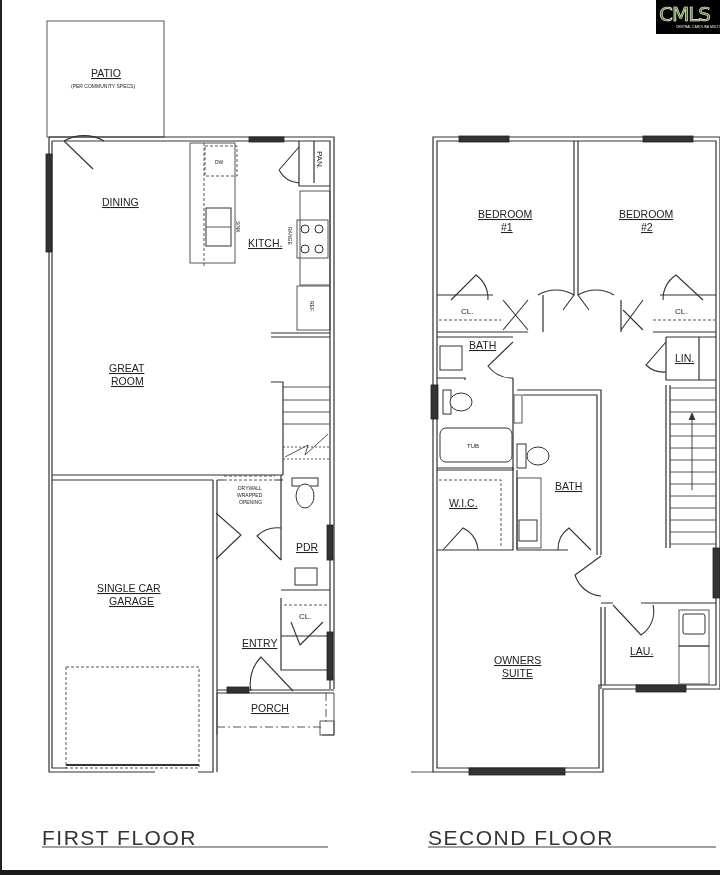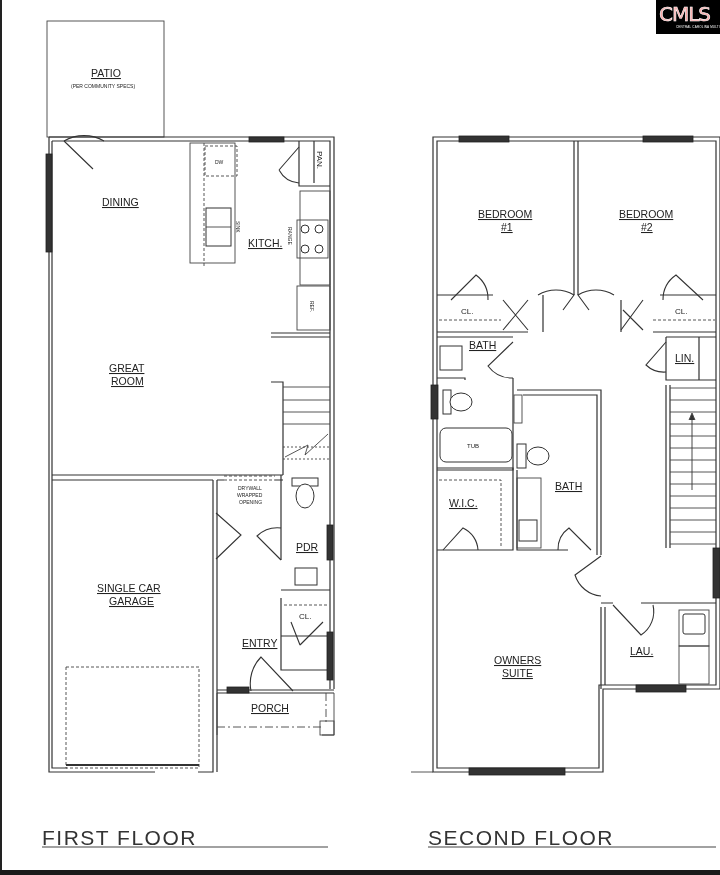--- a/index.html
+++ b/index.html
@@ -1,21 +1,21 @@
 <!DOCTYPE html>
 <html><head>
 <meta charset="utf-8">
 <style>
   html, body { margin: 0; padding: 0; background: #ffffff; }
   body { width: 720px; height: 875px; position: relative; overflow: hidden; font-family: "Liberation Sans", sans-serif; }
   #frame { position: absolute; left: 0; top: 0; width: 720px; height: 875px; padding-left: 23px; }
   .left-edge { position: absolute; left: 0; top: 0; width: 2px; height: 875px; background: #222; }
   .bottom-edge { position: absolute; left: 0; top: 870px; width: 720px; height: 5px; background: #1a1a1a; }
   .logo { position: absolute; left: 656px; top: 0; width: 64px; height: 34px; background: #000; color: #fff; }
-  .logo-text { position: absolute; left: 3px; top: 2px; font-size: 20px; letter-spacing: -1px; font-family: "DejaVu Sans", sans-serif; font-weight: normal; -webkit-text-stroke: 0.6px #fff; color: #fca5a5; }
+  .logo-text { position: absolute; left: 3px; top: 2px; font-size: 20px; letter-spacing: -1px; font-family: "DejaVu Sans", sans-serif; font-weight: normal; -webkit-text-stroke: 0.6px #fff; color: #4d7c0f; }
   .logo-sub { position: absolute; left: 20px; top: 25px; font-size: 3px; color: #fff; letter-spacing: 0.2px; white-space: nowrap; }
   svg text { font-family: "Liberation Sans", sans-serif; fill: #222; }
   .room-label { font-size: 10.5px; text-decoration: underline; }
   .small-label { font-size: 8px; }
   .tiny-label { font-size: 5px; }
   .floor-title { font-size: 21px; letter-spacing: 1.5px; fill: #333; }
   .wall { fill: none; stroke: #333; stroke-width: 1.2; }
   .win { fill: #333; stroke: #222; stroke-width: 0.8; }
   .thin { fill: none; stroke: #444; stroke-width: 0.9; }
   .dash { fill: none; stroke: #444; stroke-width: 0.9; stroke-dasharray: 3 2; }

